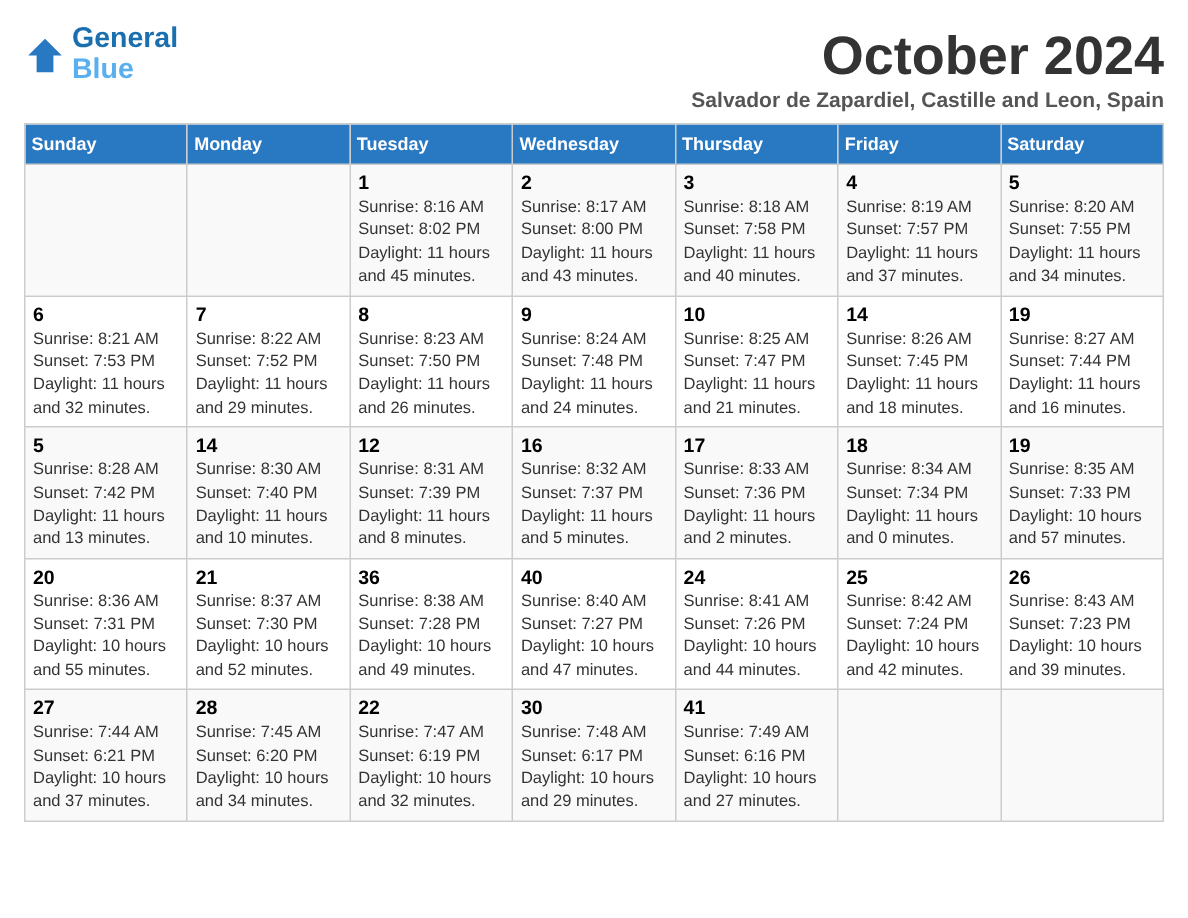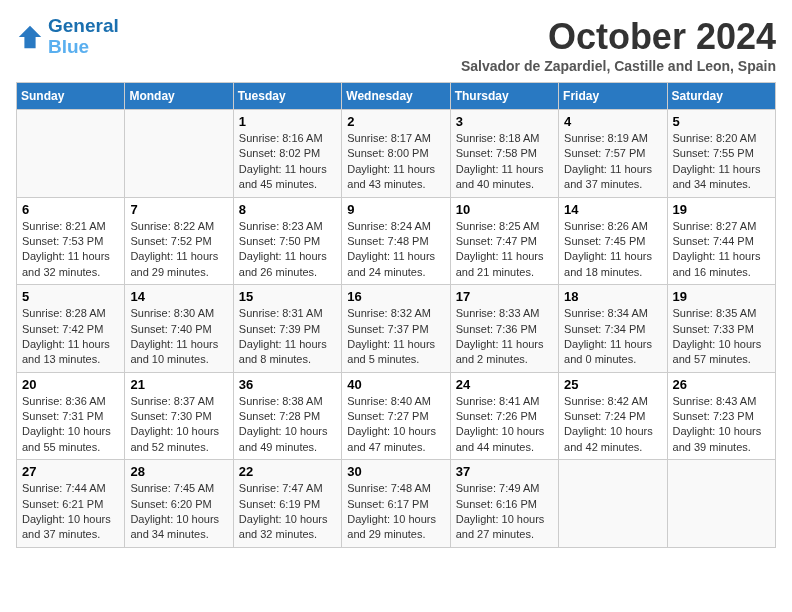--- a/index.html
+++ b/index.html
@@ -181,21 +181,21 @@
       <tr>
         <td>
           <span class="day-number">5</span>
           <div class="day-info">Sunrise: 8:28 AM<br>Sunset: 7:42 PM<br>Daylight: 11 hours and 13 minutes.</div>
         </td>
         <td>
           <span class="day-number">14</span>
           <div class="day-info">Sunrise: 8:30 AM<br>Sunset: 7:40 PM<br>Daylight: 11 hours and 10 minutes.</div>
         </td>
         <td>
-          <span class="day-number">15</span>
+          <span class="day-number">12</span>
           <div class="day-info">Sunrise: 8:31 AM<br>Sunset: 7:39 PM<br>Daylight: 11 hours and 8 minutes.</div>
         </td>
         <td>
           <span class="day-number">16</span>
           <div class="day-info">Sunrise: 8:32 AM<br>Sunset: 7:37 PM<br>Daylight: 11 hours and 5 minutes.</div>
         </td>
         <td>
           <span class="day-number">17</span>
           <div class="day-info">Sunrise: 8:33 AM<br>Sunset: 7:36 PM<br>Daylight: 11 hours and 2 minutes.</div>
         </td>
@@ -249,20 +249,20 @@
         </td>
         <td>
           <span class="day-number">22</span>
           <div class="day-info">Sunrise: 7:47 AM<br>Sunset: 6:19 PM<br>Daylight: 10 hours and 32 minutes.</div>
         </td>
         <td>
           <span class="day-number">30</span>
           <div class="day-info">Sunrise: 7:48 AM<br>Sunset: 6:17 PM<br>Daylight: 10 hours and 29 minutes.</div>
         </td>
         <td>
-          <span class="day-number">37</span>
+          <span class="day-number">41</span>
           <div class="day-info">Sunrise: 7:49 AM<br>Sunset: 6:16 PM<br>Daylight: 10 hours and 27 minutes.</div>
         </td>
         <td class="empty"></td>
         <td class="empty"></td>
       </tr>
     </tbody>
 </table>
 
 </body></html>

